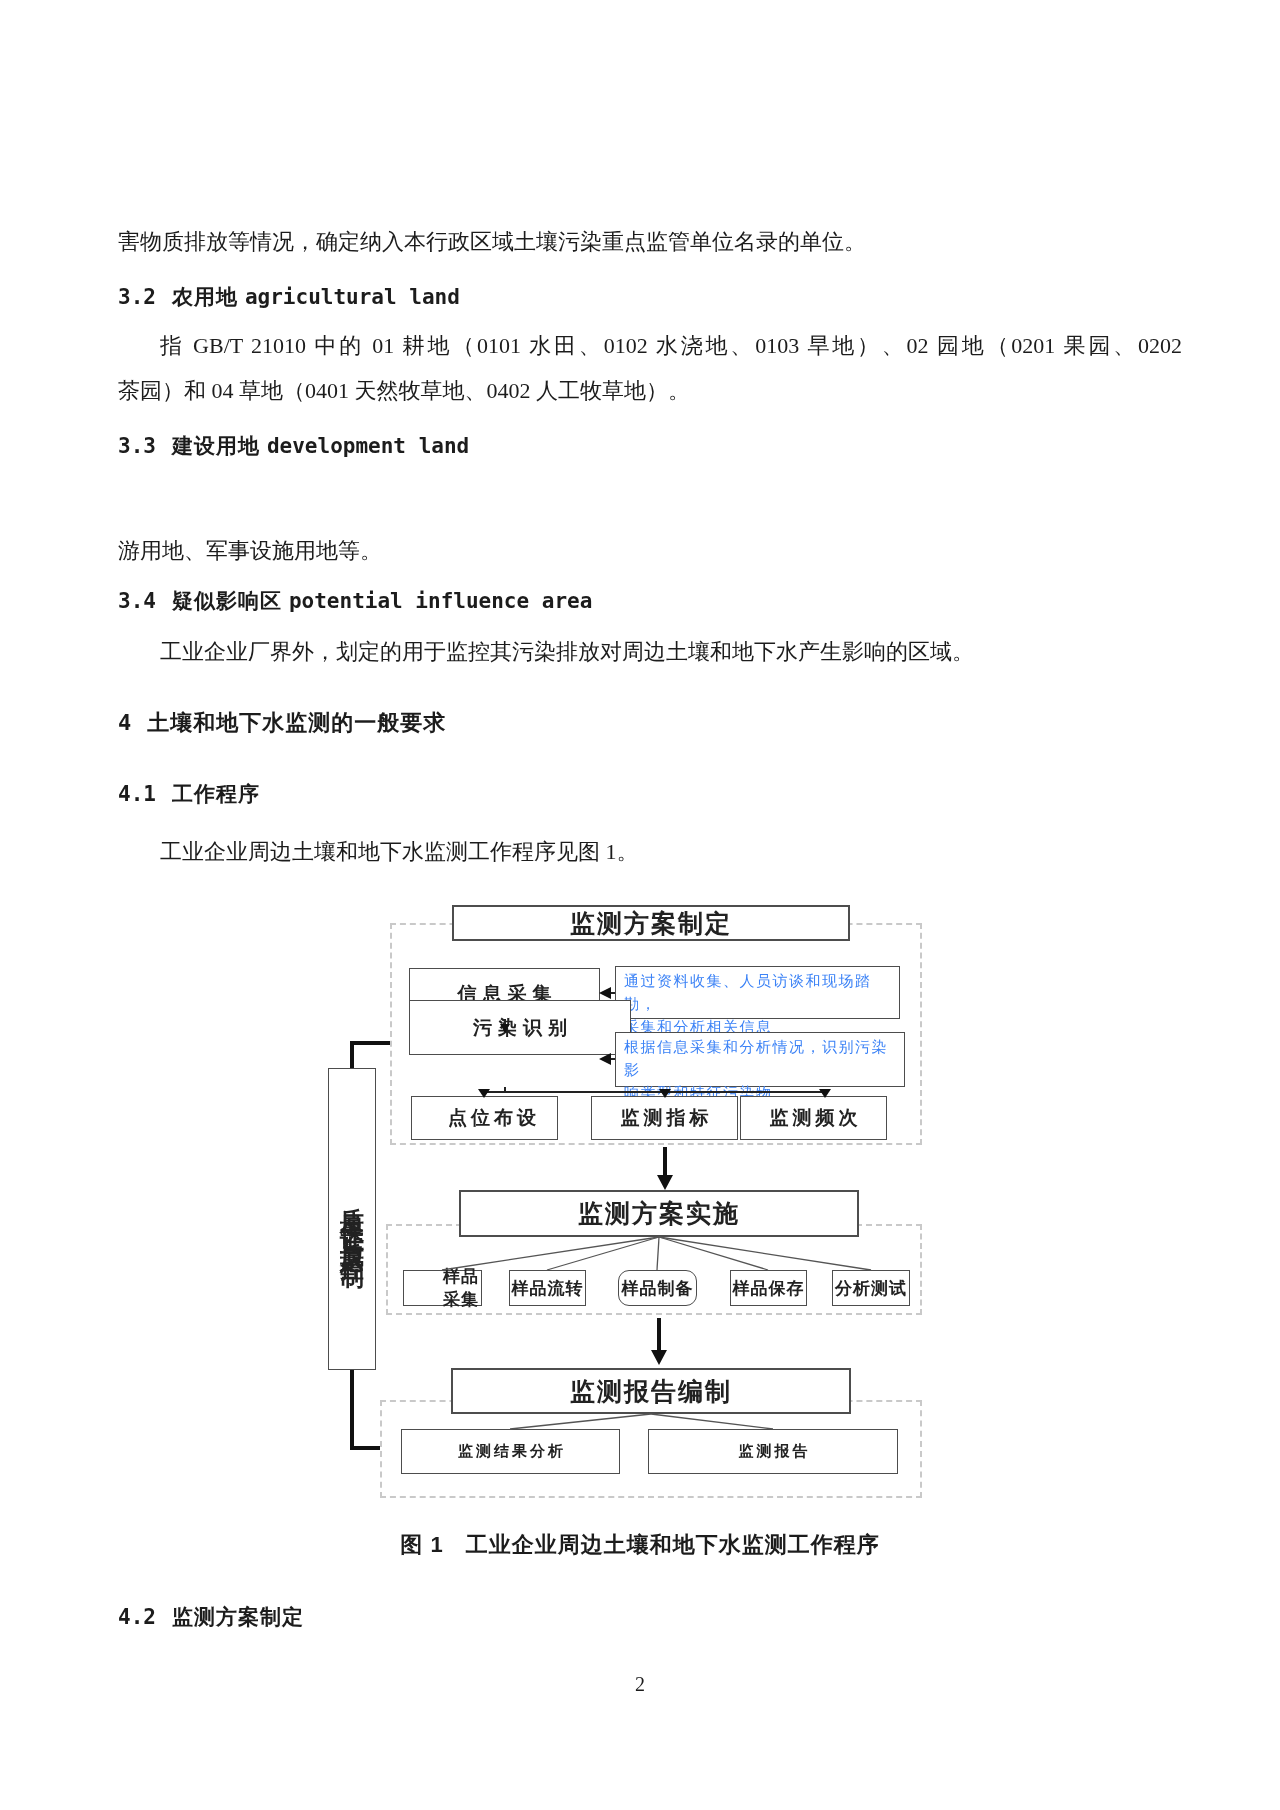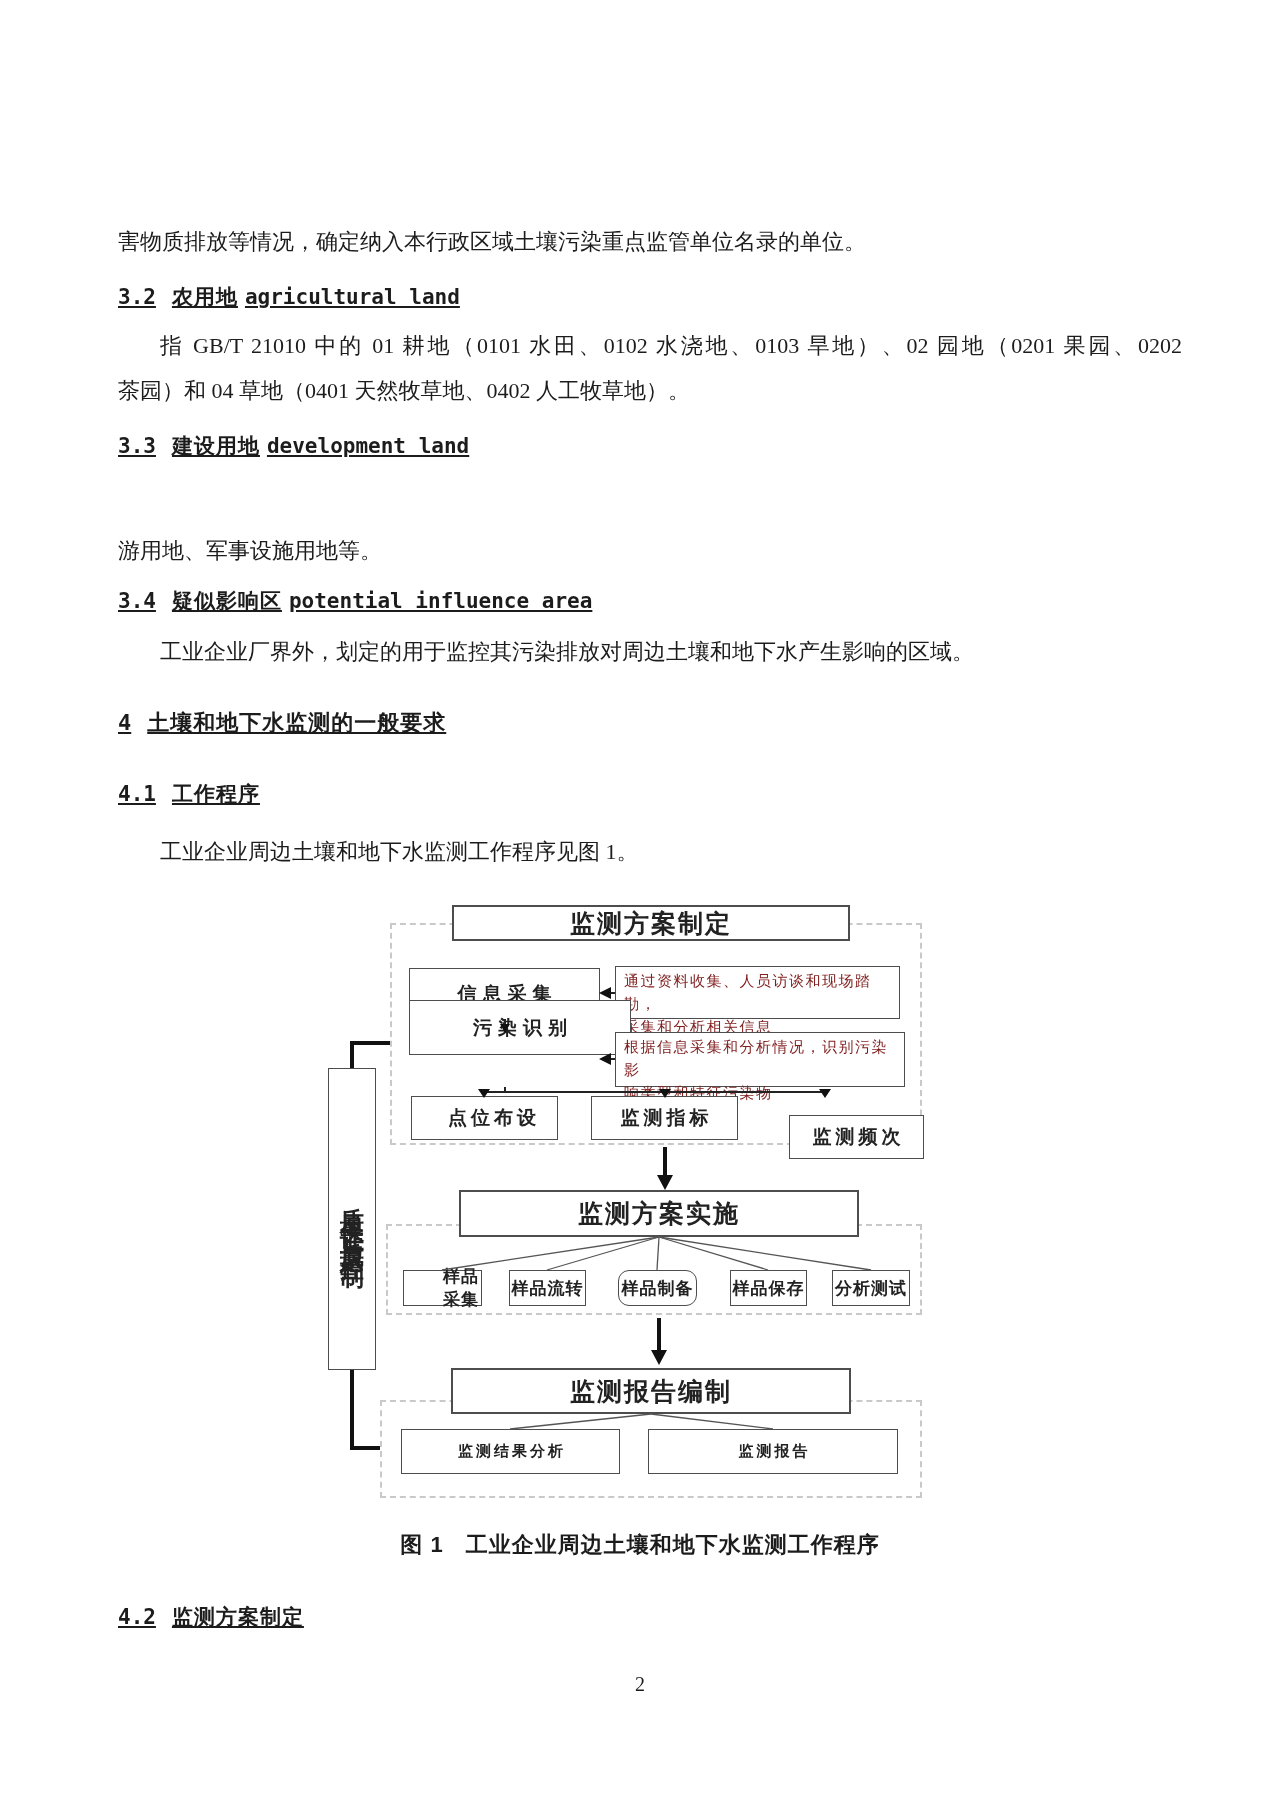--- a/index.html
+++ b/index.html
@@ -5,21 +5,21 @@
   html,body { margin:0; padding:0; background:#ffffff; }
   .page {
     position:relative; width:1280px; height:1810px; background:#ffffff;
     font-family:"Liberation Serif","DejaVu Serif",serif; color:#1c1c1c; overflow:hidden;
   }
   .abs { position:absolute; }
   .body-text { font-size:22px; line-height:28px; white-space:nowrap; }
   .jline { white-space:normal; text-align:justify; text-align-last:justify; }
   .heading {
     font-family:"Liberation Sans","DejaVu Sans",sans-serif; font-weight:bold;
-    font-size:21px; white-space:nowrap; letter-spacing:1px;text-decoration:underline;
+    font-size:21px; white-space:nowrap; letter-spacing:1px;
   }
   .heading .hnum, .heading .hen {
     font-family:"DejaVu Sans Mono",monospace; letter-spacing:0;
   }
   .heading .hnum { margin-right:16px; }
   .heading .hen  { margin-left:7px; }
   .h-major { font-size:22px; }
 
   
   .fc-dashed { position:absolute; border:2px dashed #c9c9c9; box-sizing:border-box; background:transparent; }
@@ -28,21 +28,21 @@
     text-align:center; font-weight:bold; color:#222;
     display:flex; align-items:center; justify-content:center;
   }
   .fc-main { font-family:"Liberation Sans","DejaVu Sans",sans-serif; font-size:25px; letter-spacing:2px; }
   .fc-sub  { font-size:19px; letter-spacing:6px; border-width:1.5px; text-indent:6px; }
   .fc-sub2 { font-size:19px; letter-spacing:4px; border-width:1.5px; text-indent:4px; }
   .fc-small{ font-size:17px; letter-spacing:1px; border-width:1.5px; }
   .fc-med  { font-size:15px; letter-spacing:3px; border-width:1.5px; text-indent:3px; }
   .fc-ann {
     position:absolute; border:1.5px solid #4d4d4d; background:#fff; box-sizing:border-box;
-    font-size:15px; line-height:23px; letter-spacing:1.5px; color:#7f1d1d; padding:3px 5px 0 8px;
+    font-size:15px; line-height:23px; letter-spacing:1.5px; color:#3b82f6; padding:3px 5px 0 8px;
   }
   .qa-box {
     position:absolute; border:1.5px solid #4d4d4d; background:#fff; box-sizing:border-box;
     writing-mode:vertical-rl; text-orientation:upright;
     font-weight:bold; font-size:24px; letter-spacing:7px;
     display:flex; align-items:center; justify-content:center; color:#222;
   }
   .caption {
     position:absolute; width:1280px; text-align:center;
     font-family:"Liberation Sans","DejaVu Sans",sans-serif; font-weight:bold;
@@ -103,21 +103,21 @@
 
   <div class="fc-box fc-sub" style="left:409px; top:1000px; width:222px; height:55px;">污染识别</div>
 
   <div class="fc-ann" style="left:615px; top:1032px; width:290px; height:55px;">
     <div>根据信息采集和分析情况，识别污染影</div>
     <div>响类型和特征污染物</div>
   </div>
 
   <div class="fc-box fc-sub2" style="left:411px; top:1096px; width:147px; height:44px;padding-left:15px;">点位布设</div>
   <div class="fc-box fc-sub2" style="left:591px; top:1096px; width:147px; height:44px;">监测指标</div>
-  <div class="fc-box fc-sub2" style="left:789px; top:1096px; width:135px; height:44px;margin-top:19px;">监测频次</div>
+  <div class="fc-box fc-sub2" style="left:740px; top:1096px; width:147px; height:44px;">监测频次</div>
 
   <div class="fc-box fc-main" style="left:459px; top:1190px; width:400px; height:47px;">监测方案实施</div>
 
   <div class="fc-box fc-small" style="left:403px; top:1270px; width:79px; height:36px;padding-left:37px;">样品采集</div>
   <div class="fc-box fc-small" style="left:509px; top:1270px; width:77px; height:36px;">样品流转</div>
   <div class="fc-box fc-small" style="left:618px; top:1270px; width:79px; height:36px;border-radius:11px;">样品制备</div>
   <div class="fc-box fc-small" style="left:730px; top:1270px; width:77px; height:36px;">样品保存</div>
   <div class="fc-box fc-small" style="left:832px; top:1270px; width:78px; height:36px;">分析测试</div>
 
   <div class="fc-box fc-main" style="left:451px; top:1368px; width:400px; height:46px;">监测报告编制</div>

